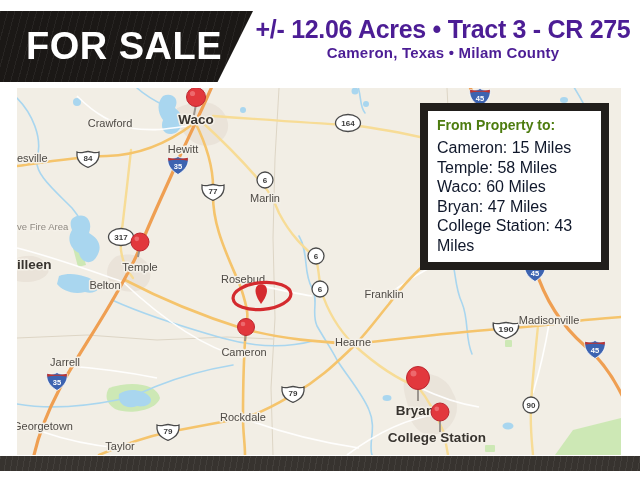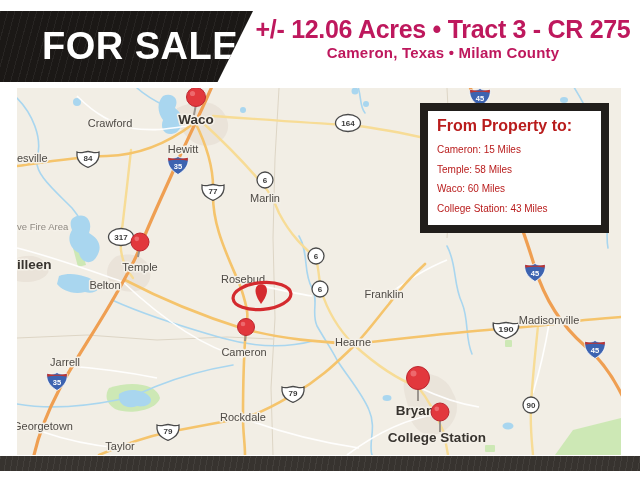--- a/index.html
+++ b/index.html
@@ -5,44 +5,44 @@
   html,body { margin:0; padding:0; background:#ffffff; }
   .page { position:relative; width:640px; height:480px; background:#ffffff; overflow:hidden;
           font-family:"Liberation Sans", sans-serif; }
 
   
   .banner { position:absolute; left:0; top:11px; width:253px; height:71px;
             background:#1b1816;
             background-image:repeating-linear-gradient(105deg, rgba(255,255,255,0.05) 0 1px, transparent 1px 7px);
             clip-path:polygon(0 0, 100% 0, 86% 100%, 0 100%); }
   .banner-text { display:block; color:#fff; font-weight:bold; font-size:38px; line-height:71px;
-                 padding-left:42px; letter-spacing:0.5px; }
-  .header-text { position:absolute; left:248px; top:15px; right:2px; text-align:center; color:#be185d; }
+                 padding-left:26px; letter-spacing:0.5px; }
+  .header-text { position:absolute; left:248px; top:15px; right:2px; text-align:center; color:#4c1d95; }
   .title { font-size:25px; font-weight:bold; letter-spacing:-0.3px; }
   .subtitle { font-size:15px; font-weight:bold; letter-spacing:0.2px; }
 
   
   .map { position:absolute; left:17px; top:88px; width:604px; height:367px; background:#f2eee5; }
   .map svg { display:block; width:604px; height:367px; }
 
   text.town  { font-size:11px; fill:#4e4a45; paint-order:stroke; stroke:#f4f0e8; stroke-width:3px;
                stroke-linejoin:round; text-anchor:middle; }
   text.city  { font-size:13.5px; font-weight:bold; fill:#38342f; paint-order:stroke; stroke:#f4f0e8;
                stroke-width:3px; stroke-linejoin:round; text-anchor:middle; }
   text.area  { font-size:9.5px; fill:#8f8a82; paint-order:stroke; stroke:#f4f0e8; stroke-width:3px;
                stroke-linejoin:round; }
   text.edge  { text-anchor:start; }
   text.snum  { font-size:8px; font-weight:bold; fill:#3c3c3c; text-anchor:middle; }
   text.inum  { font-size:7.5px; font-weight:bold; fill:#ffffff; text-anchor:middle; }
 
   
   .info-box { position:absolute; left:420px; top:103px; width:189px; box-sizing:border-box;
               border:8px solid #211e1b; background:#ffffff; padding:6px 9px 7px; }
-  .info-title { font-size:16px; font-weight:bold; color:#b91c1c; margin-bottom:5px; }
-  .info-line  { font-size:10px; line-height:19.5px; color:#b91c1c; }
+  .info-title { font-size:14px; font-weight:bold; color:#4d7c0f; margin-bottom:5px; }
+  .info-line  { font-size:16px; line-height:19.5px; color:#0f172a; }
 
   
   .bottom-bar { position:absolute; left:0; top:456px; width:640px; height:15px; background:#37332f;
                 background-image:repeating-linear-gradient(100deg, rgba(255,255,255,0.06) 0 1px, transparent 1px 6px); }
 </style>
 </head>
 <body>
 
 <div class="page">
 
@@ -280,17 +280,18 @@
         </g>
       </g>
     </svg>
   </div>
 
   <div class="info-box">
     <div class="info-title">From Property to:</div>
     <div class="info-line">Cameron: 15 Miles</div>
     <div class="info-line">Temple: 58 Miles</div>
     <div class="info-line">Waco: 60 Miles</div>
+    <div class="info-line">Bryan: 47 Miles</div>
     <div class="info-line">College Station: 43 Miles</div>
   </div>
 
   <div class="bottom-bar"></div>
 </div>
 
 </body></html>

